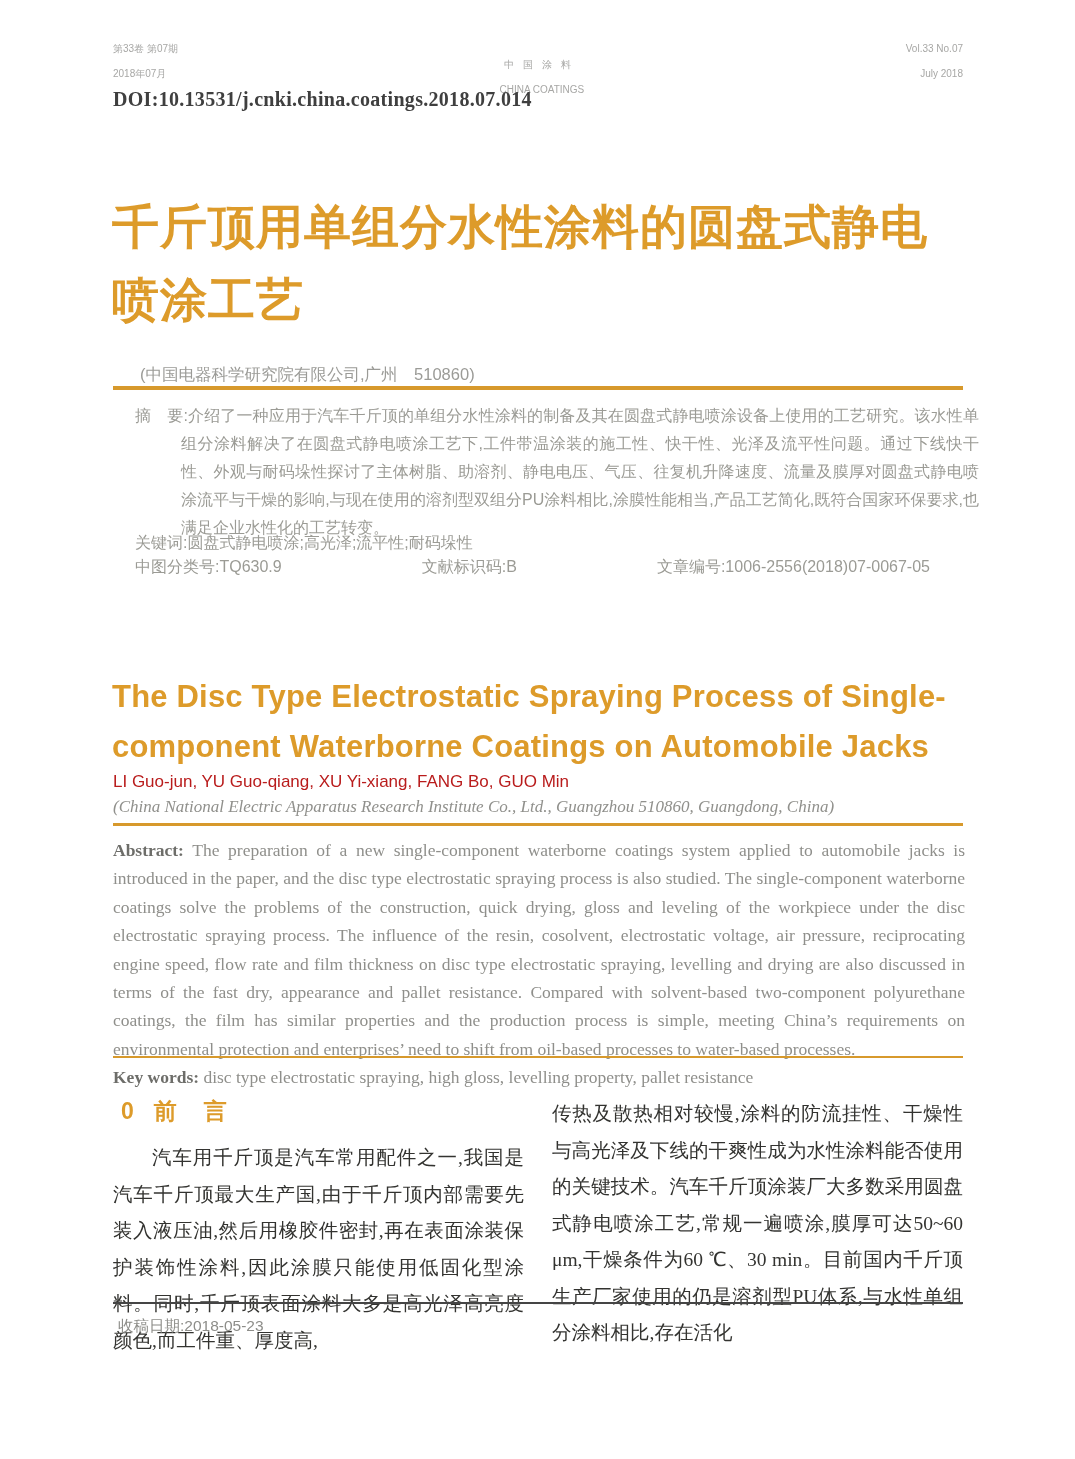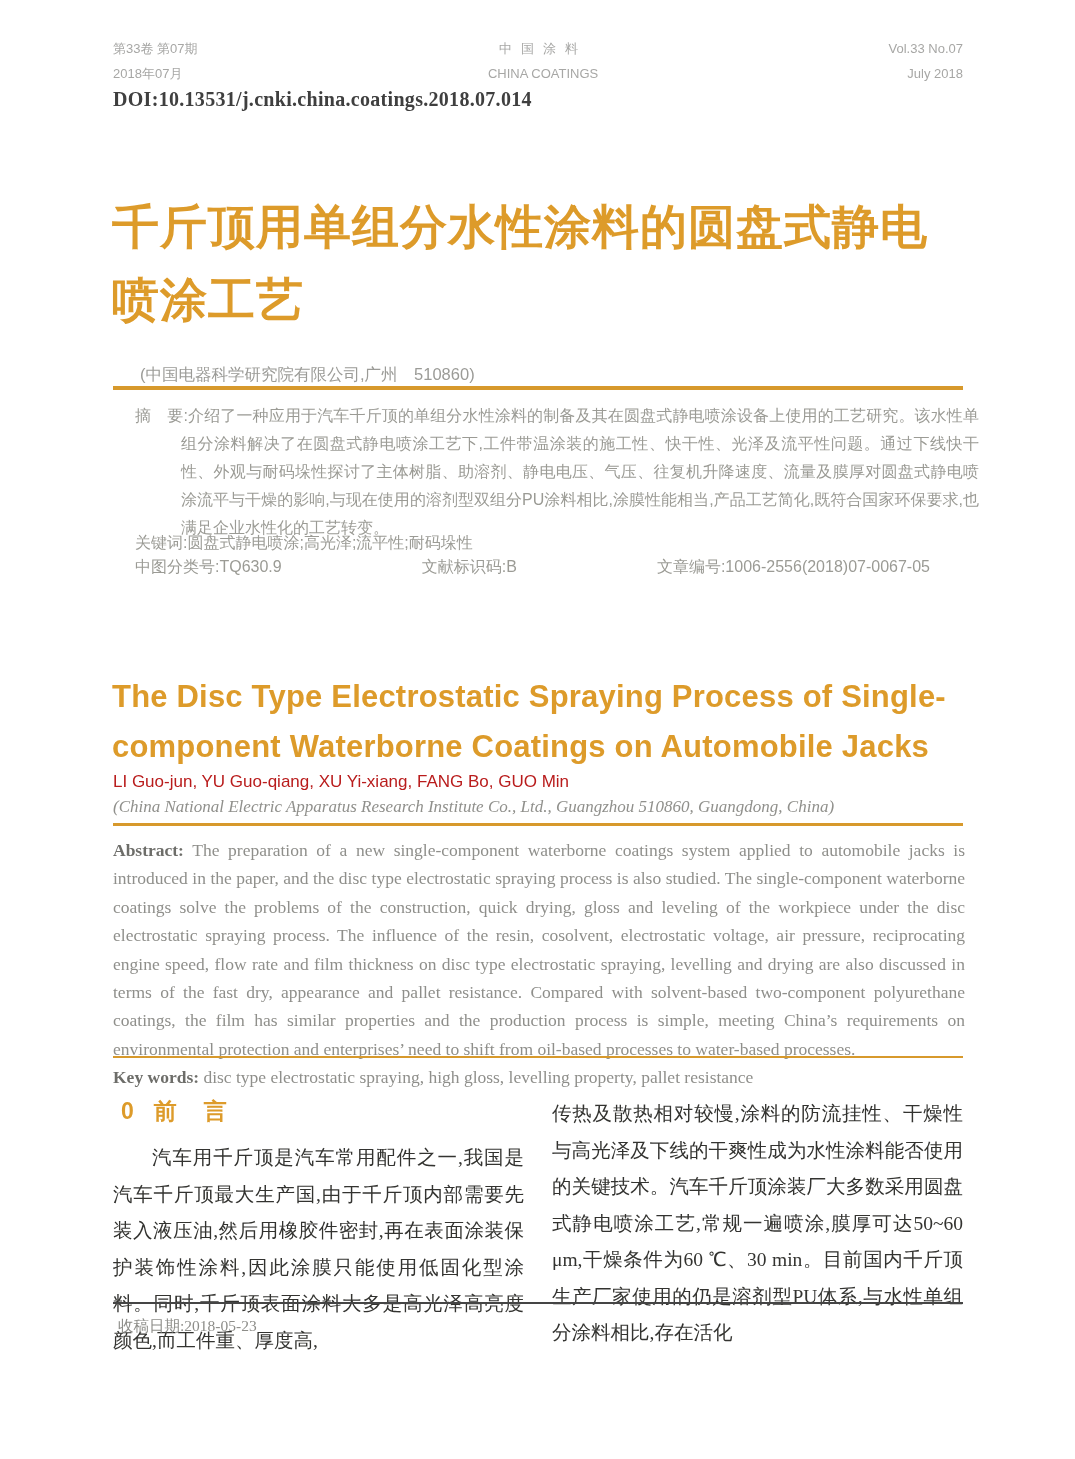--- a/index.html
+++ b/index.html
@@ -8,23 +8,23 @@
     width:1075px;height:1459px;
     margin:0 auto;
     background:#ffffff;
     font-family:"Liberation Sans",sans-serif;
     overflow:hidden;
   }
   
   .jheader{
     position:absolute;top:36px;left:113px;width:850px;
     display:flex;justify-content:space-between;
-    color:#a7a7a5;font-size:13px;line-height:25px;
+    color:#a7a7a5;font-size:10px;line-height:25px;
   }
-  .jheader .col-c{text-align:center;}
+  .jheader .col-c{text-align:center;margin-top:16px;}
   .jheader .col-r{text-align:right;}
   .cn-journal{letter-spacing:9px;}
   .doi{
     position:absolute;top:88px;left:113px;
     font-family:Liberation Serif, serif;
     color:#3f3f3f;font-size:20px;font-weight:bold;letter-spacing:.3px;
   }
   
   .cn-title{
     position:absolute;top:190px;left:112px;width:880px;
@@ -98,21 +98,21 @@
     color:#dd9b2a;font-size:23px;font-weight:bold;
     letter-spacing:2px;line-height:30px;margin-bottom:14px;margin-left:8px;
   }
   .sec-head .sec-num{margin-right:18px;}
   .colm p{margin:0;}
   .indent{text-indent:2em;}
   
   .foot-rule{position:absolute;top:1302px;left:113px;width:850px;height:2px;background:#454545;}
   .footnotes{
     position:absolute;top:1313px;left:118px;width:845px;
-    color:#8d8d89;font-size:15.5px;line-height:26px;font-family:Liberation Serif, serif;
+    color:#8d8d89;font-size:15.5px;line-height:26px;
   }
   
   .pfooter{
     position:absolute;top:1394px;right:112px;
     font-family:"Liberation Serif",serif;
     color:#6e7f87;font-size:17px;font-weight:bold;
     display:flex;align-items:center;
   }
   .pfooter .cnpart{margin-left:6px;font-family:"Liberation Sans",sans-serif;}
   .pfooter .bar{display:inline-block;width:9px;height:21px;background:#5c6c74;margin:0 5px 0 8px;}

